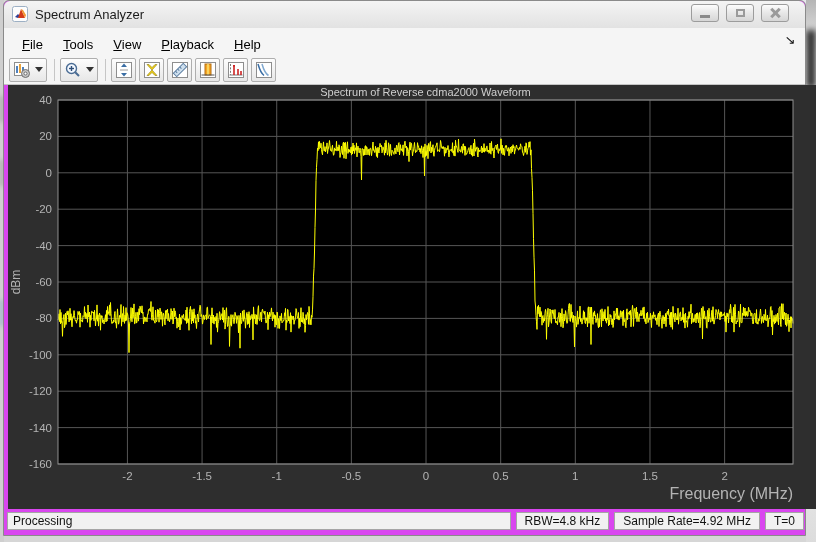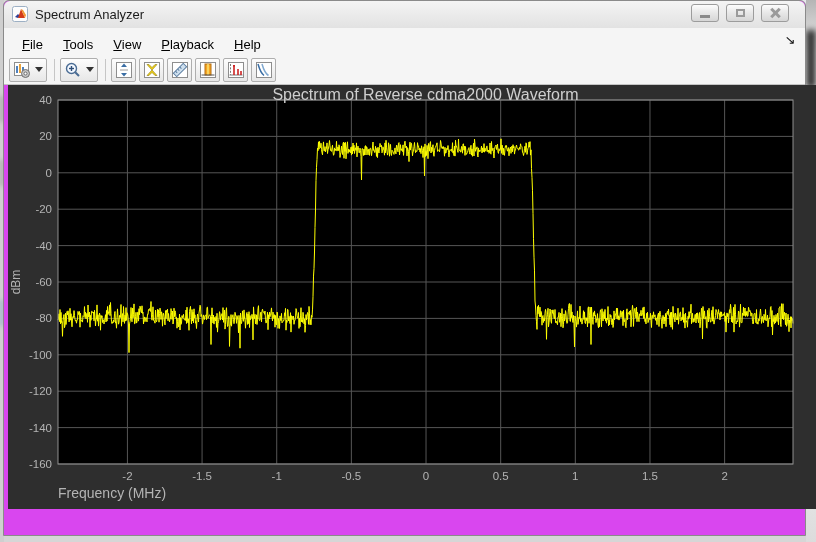--- a/index.html
+++ b/index.html
@@ -51,25 +51,25 @@
     display:flex;align-items:center;justify-content:center;margin-right:2px;box-sizing:border-box;}
   .tbtn.square{width:25px;margin-right:3px;}
   .tbtn.drop{padding:0 3px;}
   .drop-arrow{width:0;height:0;border-left:4px solid transparent;border-right:4px solid transparent;
     border-top:5px solid #333;margin-left:4px;}
   .tsep{width:1px;height:22px;background:#c6c6c6;margin:0 5px;}
 
   
   #plot-container{left:4px;top:84px;width:795px;height:424px;background:#2e2e2e;padding-left:28px;}
   #plot-title{position:absolute;top:1px;left:50px;width:735px;text-align:center;
-    font-size:16px;color:#cfcfcf;}
+    font-size:11px;color:#cfcfcf;}
   #plot-ylabel{position:absolute;left:-22px;top:190px;width:60px;text-align:center;
     font-size:12px;color:#b4b4b4;transform:rotate(-90deg);}
-  #plot-xlabel{position:absolute;top:400px;left:50px;width:735px;text-align:left;
-    font-size:14px;color:#b4b4b4;}
+  #plot-xlabel{position:absolute;top:400px;left:50px;width:735px;text-align:right;
+    font-size:16px;color:#b4b4b4;}
   #plot-svg{position:absolute;left:0;top:0;}
 
   
   #statusbar{left:3px;top:509px;width:797px;height:22px;display:flex;align-items:center;gap:5px;box-sizing:border-box;}
   .scell{border:1px solid #a5a5a5;background:#f1f1f1;height:18px;line-height:17px;
     font-size:12px;color:#111;padding:0 8px;box-sizing:border-box;white-space:nowrap;}
   #status-left{flex:1;padding-left:5px;}
 </style>
 </head>
 <body>
@@ -247,14 +247,20 @@
         <text x="492.67215112736136" y="395" fill="#b4b4b4" font-size="11.5" font-family="Liberation Sans, sans-serif" text-anchor="middle">0.5</text>
         <text x="567.3217550274222" y="395" fill="#b4b4b4" font-size="11.5" font-family="Liberation Sans, sans-serif" text-anchor="middle">1</text>
         <text x="641.9713589274832" y="395" fill="#b4b4b4" font-size="11.5" font-family="Liberation Sans, sans-serif" text-anchor="middle">1.5</text>
         <text x="716.6209628275442" y="395" fill="#b4b4b4" font-size="11.5" font-family="Liberation Sans, sans-serif" text-anchor="middle">2</text>
       </svg>
     <div id="plot-title">Spectrum of Reverse cdma2000 Waveform</div>
     <div id="plot-ylabel">dBm</div>
     <div id="plot-xlabel">Frequency (MHz)</div>
   </div>
 
+  <div id="statusbar" class="abs">
+    <div id="status-left" class="scell">Processing</div>
+    <div class="scell">RBW=4.8 kHz</div>
+    <div class="scell">Sample Rate=4.92 MHz</div>
+    <div class="scell">T=0</div>
+  </div>
 
 </div>
 
 </body></html>

